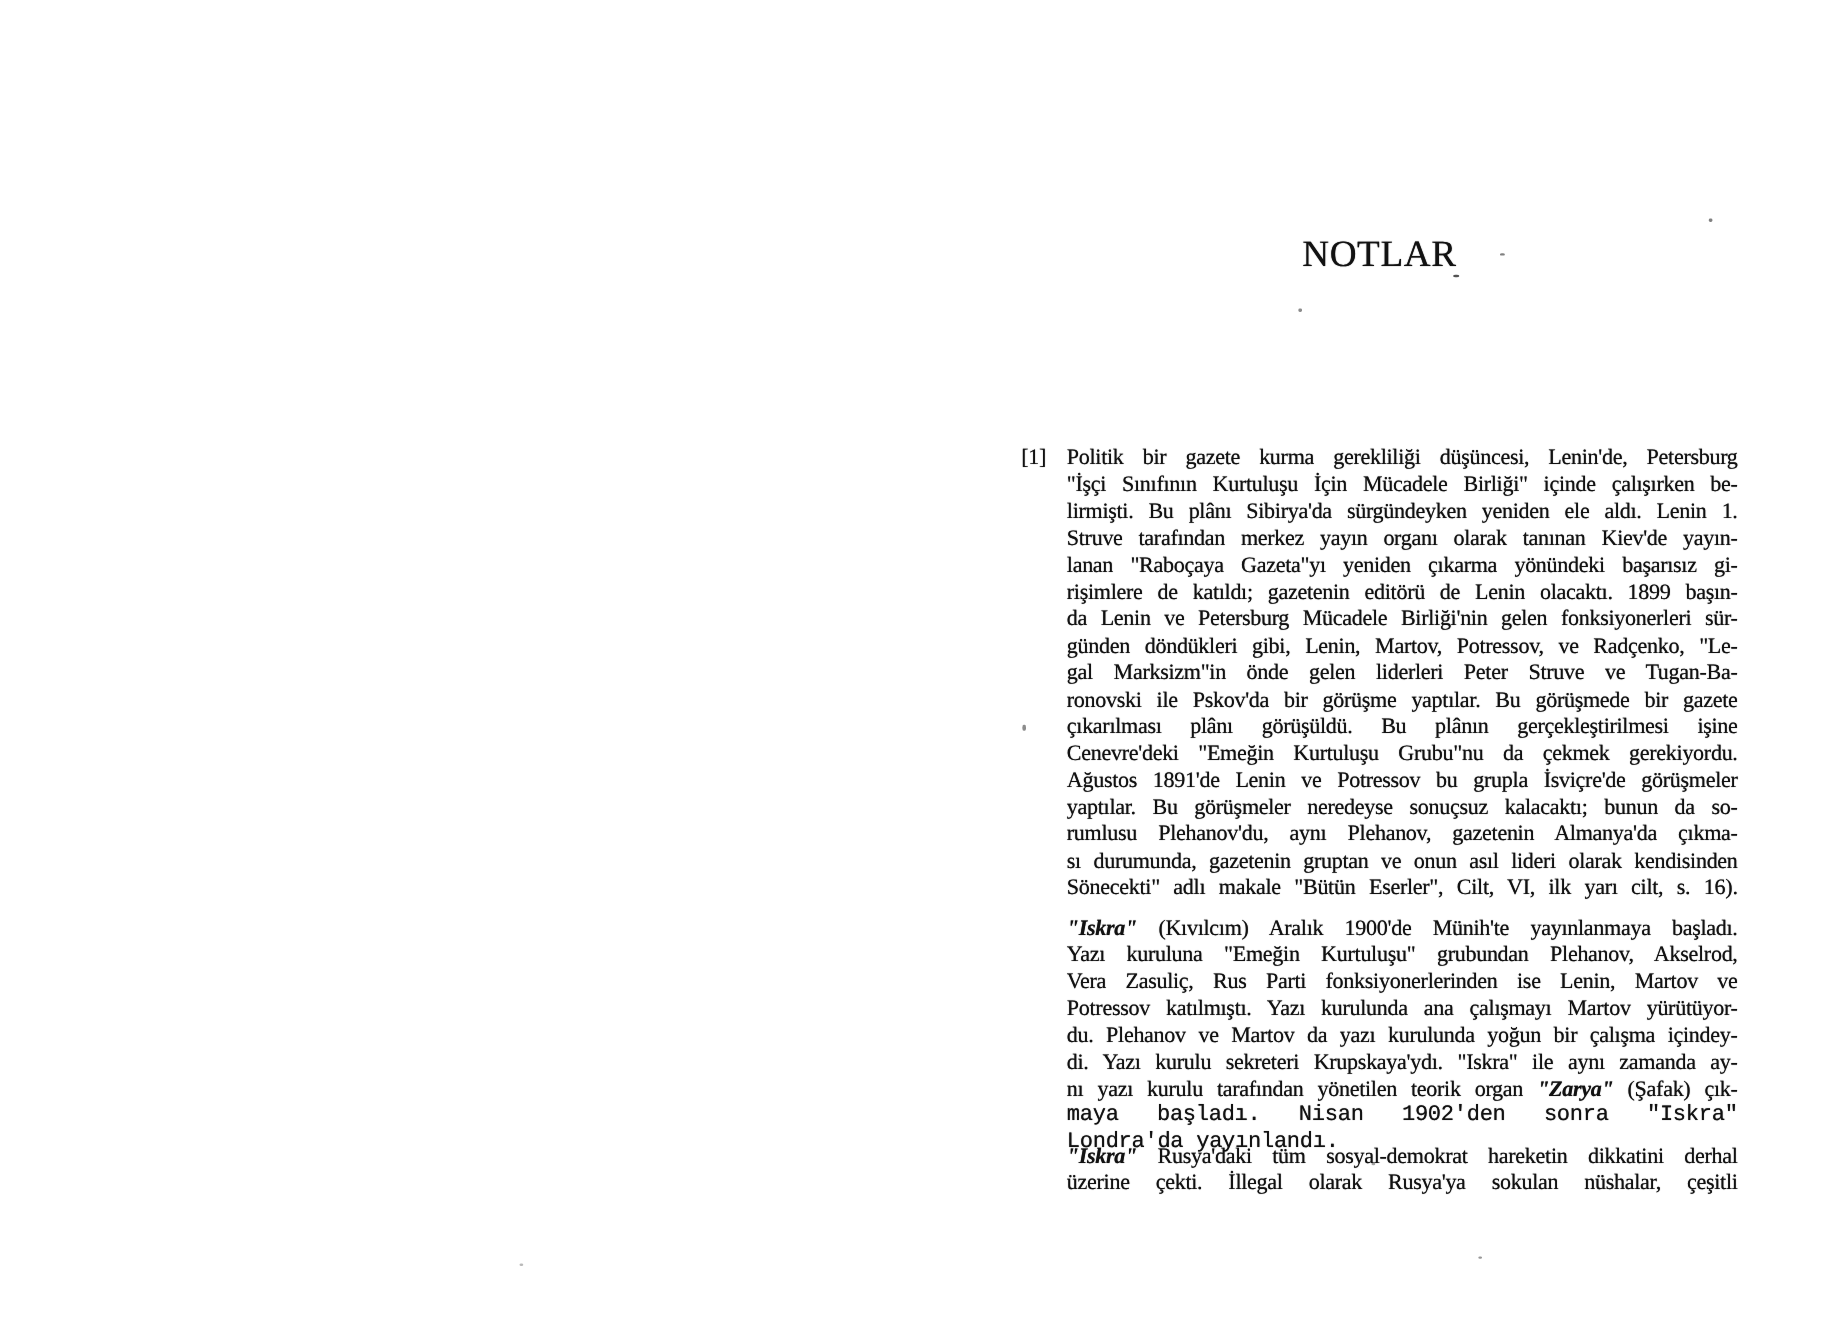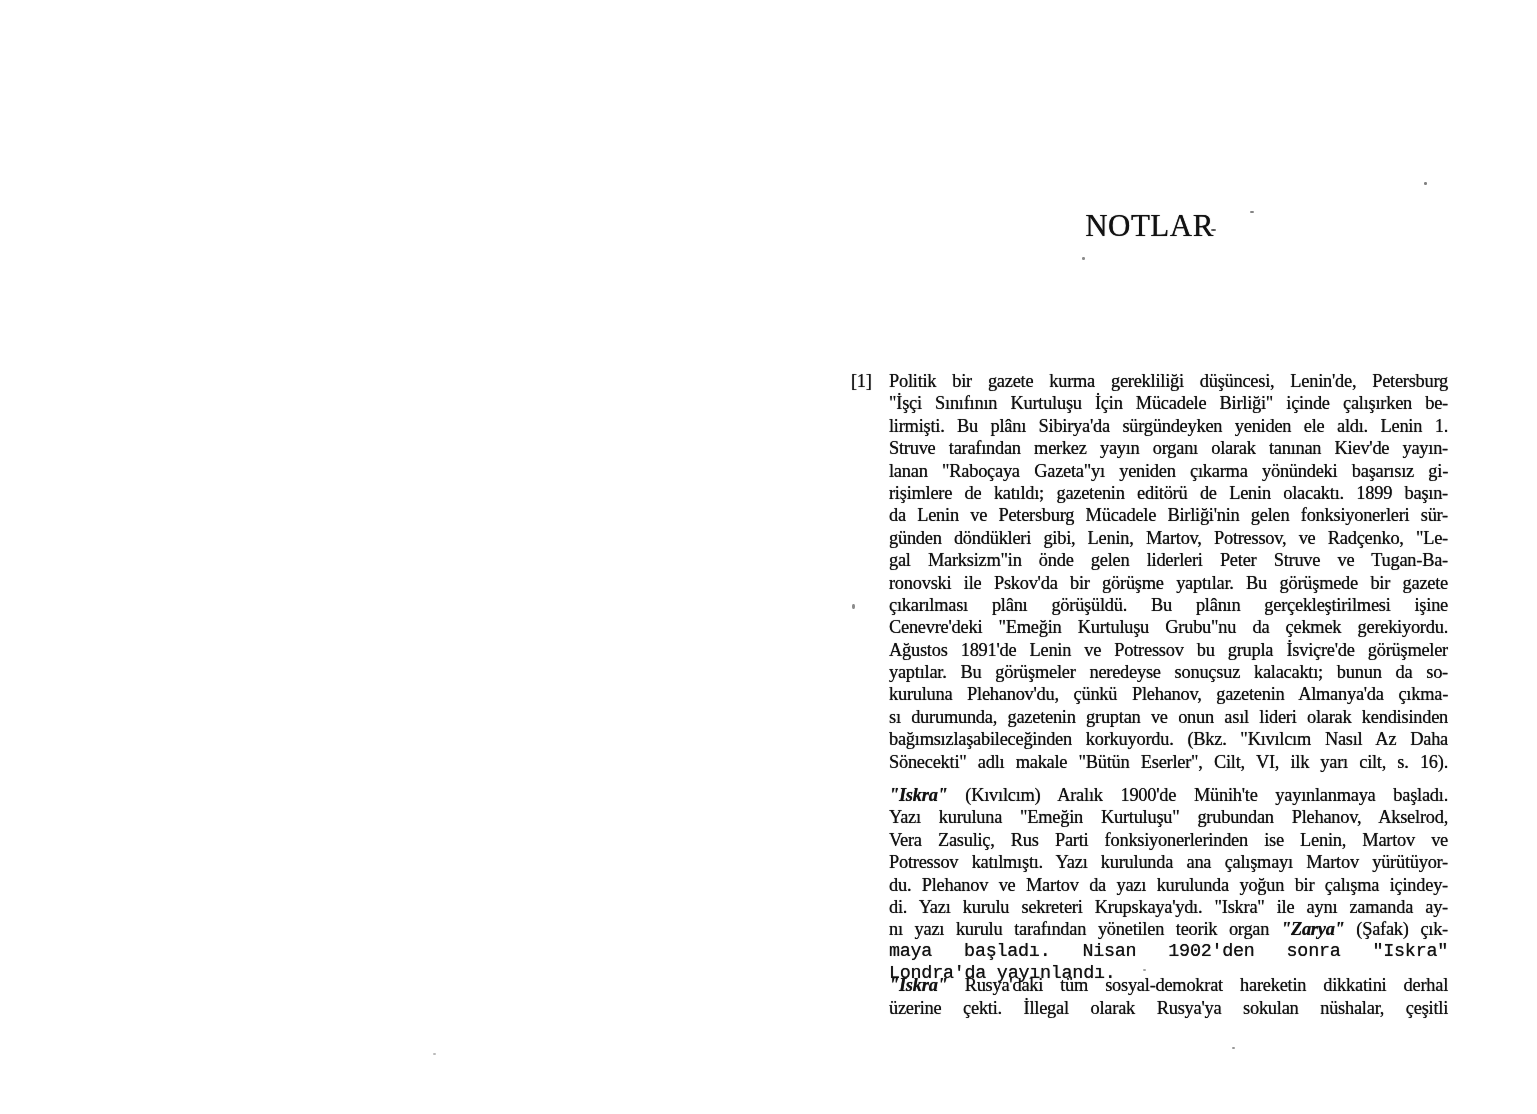--- a/index.html
+++ b/index.html
@@ -8,21 +8,21 @@
     position: relative;
     background: #ffffff;
     overflow: hidden;
     font-family: "Liberation Serif", "DejaVu Serif", serif;
     color: #121212;
   }
   .scan-page { position: absolute; inset: 0; background: #ffffff; }
 
   .doc-title {
     position: absolute;
-    top: 210px; left: 851px; width: 597px;
+    top: 196px; left: 851px; width: 597px;
     margin: 0;
     text-align: center;
     font-size: 31px;
     font-weight: normal;
     letter-spacing: 0.5px;
     line-height: 1;
     text-shadow: 0 0 0.8px rgba(10,10,10,0.9);
   }
 
   .notes-block {
@@ -67,23 +67,22 @@
             <div class="line">lanan "Raboçaya Gazeta"yı yeniden çıkarma yönündeki başarısız gi-</div>
             <div class="line">rişimlere de katıldı; gazetenin editörü de Lenin olacaktı. 1899 başın-</div>
             <div class="line">da Lenin ve Petersburg Mücadele Birliği'nin gelen fonksiyonerleri sür-</div>
             <div class="line">günden döndükleri gibi, Lenin, Martov, Potressov, ve Radçenko, "Le-</div>
             <div class="line">gal Marksizm"in önde gelen liderleri Peter Struve ve Tugan-Ba-</div>
             <div class="line">ronovski ile Pskov'da bir görüşme yaptılar. Bu görüşmede bir gazete</div>
             <div class="line">çıkarılması plânı görüşüldü. Bu plânın gerçekleştirilmesi işine</div>
             <div class="line">Cenevre'deki "Emeğin Kurtuluşu Grubu"nu da çekmek gerekiyordu.</div>
             <div class="line">Ağustos 1891'de Lenin ve Potressov bu grupla İsviçre'de görüşmeler</div>
             <div class="line">yaptılar. Bu görüşmeler neredeyse sonuçsuz kalacaktı; bunun da so-</div>
-            <div class="line">kuruluna Plehanov'du, çünkü Plehanov, gazetenin Almanya'da çıkma-</div>
+            <div class="line">rumlusu Plehanov'du, aynı Plehanov, gazetenin Almanya'da çıkma-</div>
             <div class="line">sı durumunda, gazetenin gruptan ve onun asıl lideri olarak kendisinden</div>
-            <div class="line">bağımsızlaşabileceğinden korkuyordu. (Bkz. "Kıvılcım Nasıl Az Daha</div>
             <div class="line">Sönecekti" adlı makale "Bütün Eserler", Cilt, VI, ilk yarı cilt, s. 16).</div>
           </div>
         <div class="para">
             <div class="line"><span class="em">"Iskra"</span> (Kıvılcım) Aralık 1900'de Münih'te yayınlanmaya başladı.</div>
             <div class="line">Yazı kuruluna "Emeğin Kurtuluşu" grubundan Plehanov, Akselrod,</div>
             <div class="line">Vera Zasuliç, Rus Parti fonksiyonerlerinden ise Lenin, Martov ve</div>
             <div class="line">Potressov katılmıştı. Yazı kurulunda ana çalışmayı Martov yürütüyor-</div>
             <div class="line">du. Plehanov ve Martov da yazı kurulunda yoğun bir çalışma içindey-</div>
             <div class="line">di. Yazı kurulu sekreteri Krupskaya'ydı. "Iskra" ile aynı zamanda ay-</div>
             <div class="line">nı yazı kurulu tarafından yönetilen teorik organ <span class="em">"Zarya"</span> (Şafak) çık-</div>

